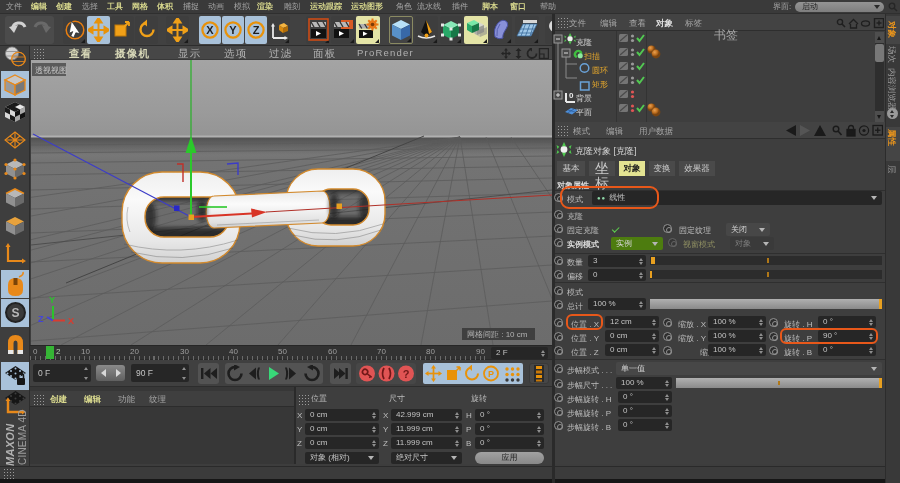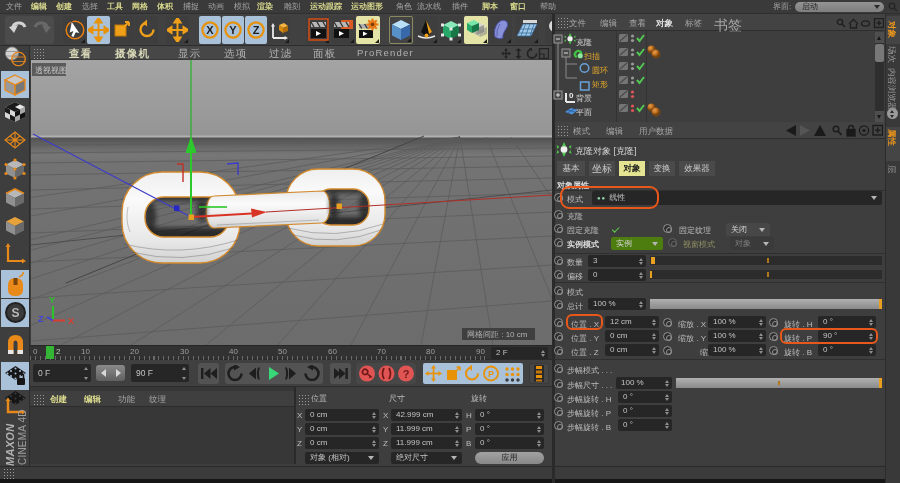--- a/index.html
+++ b/index.html
@@ -673,21 +673,21 @@
 
 <div class="ab" style="left:552px;top:14px;width:3px;height:469px;background:#2a2a2a"></div>
 <div class="ab" style="left:555px;top:14px;width:330px;height:108px;background:#3e3e3e"></div>
 <div class="ab" style="left:555px;top:14px;width:330px;height:17px;background:#434343;border-bottom:1px solid #2e2e2e"></div>
 <div class="ab grip" style="left:557px;top:17px"></div>
 <div class="ab mtxt g" style="left:569px;top:16px;font-size:8.5px">文件</div>
 <div class="ab mtxt g" style="left:600px;top:16px;font-size:8.5px">编辑</div>
 <div class="ab mtxt g" style="left:629px;top:16px;font-size:8.5px">查看</div>
 <div class="ab mtxt" style="left:656px;top:16px;font-size:8.5px;color:#e0e0e0;font-weight:bold">对象</div>
 <div class="ab mtxt g" style="left:685px;top:16px;font-size:8.5px">标签</div>
-<div class="ab mtxt g" style="left:714px;top:18px;font-size:14px">书签</div>
+<div class="ab mtxt g" style="left:714px;top:28px;font-size:12px">书签</div>
 <svg class="ab" style="left:836px;top:18px" width="48" height="11" viewBox="0 0 48 11">
       <g stroke="#1f1f1f" fill="none">
         <circle cx="4" cy="4" r="2.6" stroke-width="1.4"></circle>
         <line x1="6" y1="6" x2="9" y2="9" stroke-width="1.6"></line>
         <path d="M13 6 L17.5 1.5 L22 6 M14.5 6 V10 H20.5 V6" stroke-width="1.3"></path>
         <ellipse cx="29.5" cy="5.5" rx="4" ry="2.6" stroke-width="1.3"></ellipse>
         <g stroke-width="1.4">
           <rect x="38.5" y="0.5" width="9" height="9"></rect>
           <line x1="43" y1="2.5" x2="43" y2="7.5"></line>
           <line x1="40.5" y1="5" x2="45.5" y2="5"></line>
@@ -869,21 +869,21 @@
         <path d="M8 0 L6 4.2 L10 4.2 Z"></path>
         <path d="M8 15 L6 10.8 L10 10.8 Z"></path>
         <path d="M0.5 3 L3.2 4.8 L1.5 7 Z"></path>
         <path d="M15.5 3 L12.8 4.8 L14.5 7 Z"></path>
         <path d="M0.5 12 L3.2 10.2 L1.5 8 Z"></path>
         <path d="M15.5 12 L12.8 10.2 L14.5 8 Z"></path>
       </g>
     </svg>
 <div class="ab" style="left:575px;top:145px;font-size:9px;color:#d2d2d2;white-space:nowrap">克隆对象 [克隆]</div>
 <div class="ab" style="left:557px;top:161px;width:28px;height:15px;background:#4a4a4a;color:#cacaca;font-size:8.5px;line-height:15px;text-align:center">基本</div>
-<div class="ab" style="left:589px;top:161px;width:26px;height:15px;background:#4a4a4a;color:#cacaca;font-size:10px;line-height:15px;text-align:center">坐标</div>
+<div class="ab" style="left:589px;top:161px;width:26px;height:15px;background:#4a4a4a;color:#cacaca;font-size:14px;line-height:15px;text-align:center">坐标</div>
 <div class="ab" style="left:619px;top:161px;width:26px;height:15px;background:#e4e492;color:#1d1d1d;font-weight:bold;font-size:8.5px;line-height:15px;text-align:center">对象</div>
 <div class="ab" style="left:649px;top:161px;width:26px;height:15px;background:#4a4a4a;color:#cacaca;font-size:8.5px;line-height:15px;text-align:center">变换</div>
 <div class="ab" style="left:679px;top:161px;width:36px;height:15px;background:#4a4a4a;color:#cacaca;font-size:8.5px;line-height:15px;text-align:center">效果器</div>
 <div class="ab lblb" style="left:557px;top:180px">对象属性</div>
 <div class="ab" style="left:555px;top:190px;width:330px;height:1px;background:#2f2f2f"></div>
 
 <div class="ab kc" style="left:554px;top:193px"></div>
 <div class="ab lbl" style="left:567px;top:194px">模式</div>
 <div class="ab box cb" style="left:592px;top:191px;width:290px;height:14px;line-height:14px"><span style="color:#8fd8a8;letter-spacing:1px;font-size:6px">●●</span><span style="padding-left:3px">线性</span></div>
 <div class="ab" style="left:560px;top:186px;width:99px;height:23px;border:2.5px solid #e8581a;border-radius:9px"></div>
@@ -956,20 +956,21 @@
 <div class="ab kc" style="left:663px;top:346px"></div>
 <div class="ab lbl" style="left:700px;top:347px">缩放 . Z</div>
 <div class="ab box sp" style="left:708px;top:344px;width:58px;height:12px;line-height:12px"><span>100 %</span></div>
 <div class="ab kc" style="left:769px;top:346px"></div>
 <div class="ab lbl" style="left:784px;top:347px">旋转 . B</div>
 <div class="ab box sp" style="left:818px;top:344px;width:58px;height:12px;line-height:12px"><span>0 °</span></div>
 <div class="ab" style="left:555px;top:359px;width:330px;height:1px;background:#2f2f2f"></div>
 
 <div class="ab kc" style="left:554px;top:364px"></div>
 <div class="ab lbl" style="left:567px;top:365px">步幅模式 . . .</div>
+<div class="ab box cb" style="left:616px;top:362px;width:266px;height:13px;line-height:13px;background:#474747;color:#d5d5d5"><span>单一值</span></div>
 <div class="ab kc" style="left:554px;top:379px"></div>
 <div class="ab lbl" style="left:567px;top:380px">步幅尺寸 . . .</div>
 <div class="ab box sp" style="left:616px;top:377px;width:56px;height:12px;line-height:12px"><span>100 %</span></div>
 <div class="ab" style="left:676px;top:378px;width:206px;height:10px;background:linear-gradient(#b0b0b0,#8a8a8a)"></div>
 <div class="ab" style="left:879px;top:378px;width:3px;height:10px;background:#e8a020"></div>
 <div class="ab" style="left:778px;top:381px;width:2px;height:4px;background:#b07818"></div>
 <div class="ab kc" style="left:554px;top:393px"></div>
 <div class="ab lbl" style="left:567px;top:394px">步幅旋转 . H</div>
 <div class="ab box sp" style="left:618px;top:391px;width:54px;height:12px;line-height:12px"><span>0 °</span></div>
 <div class="ab kc" style="left:554px;top:407px"></div>

